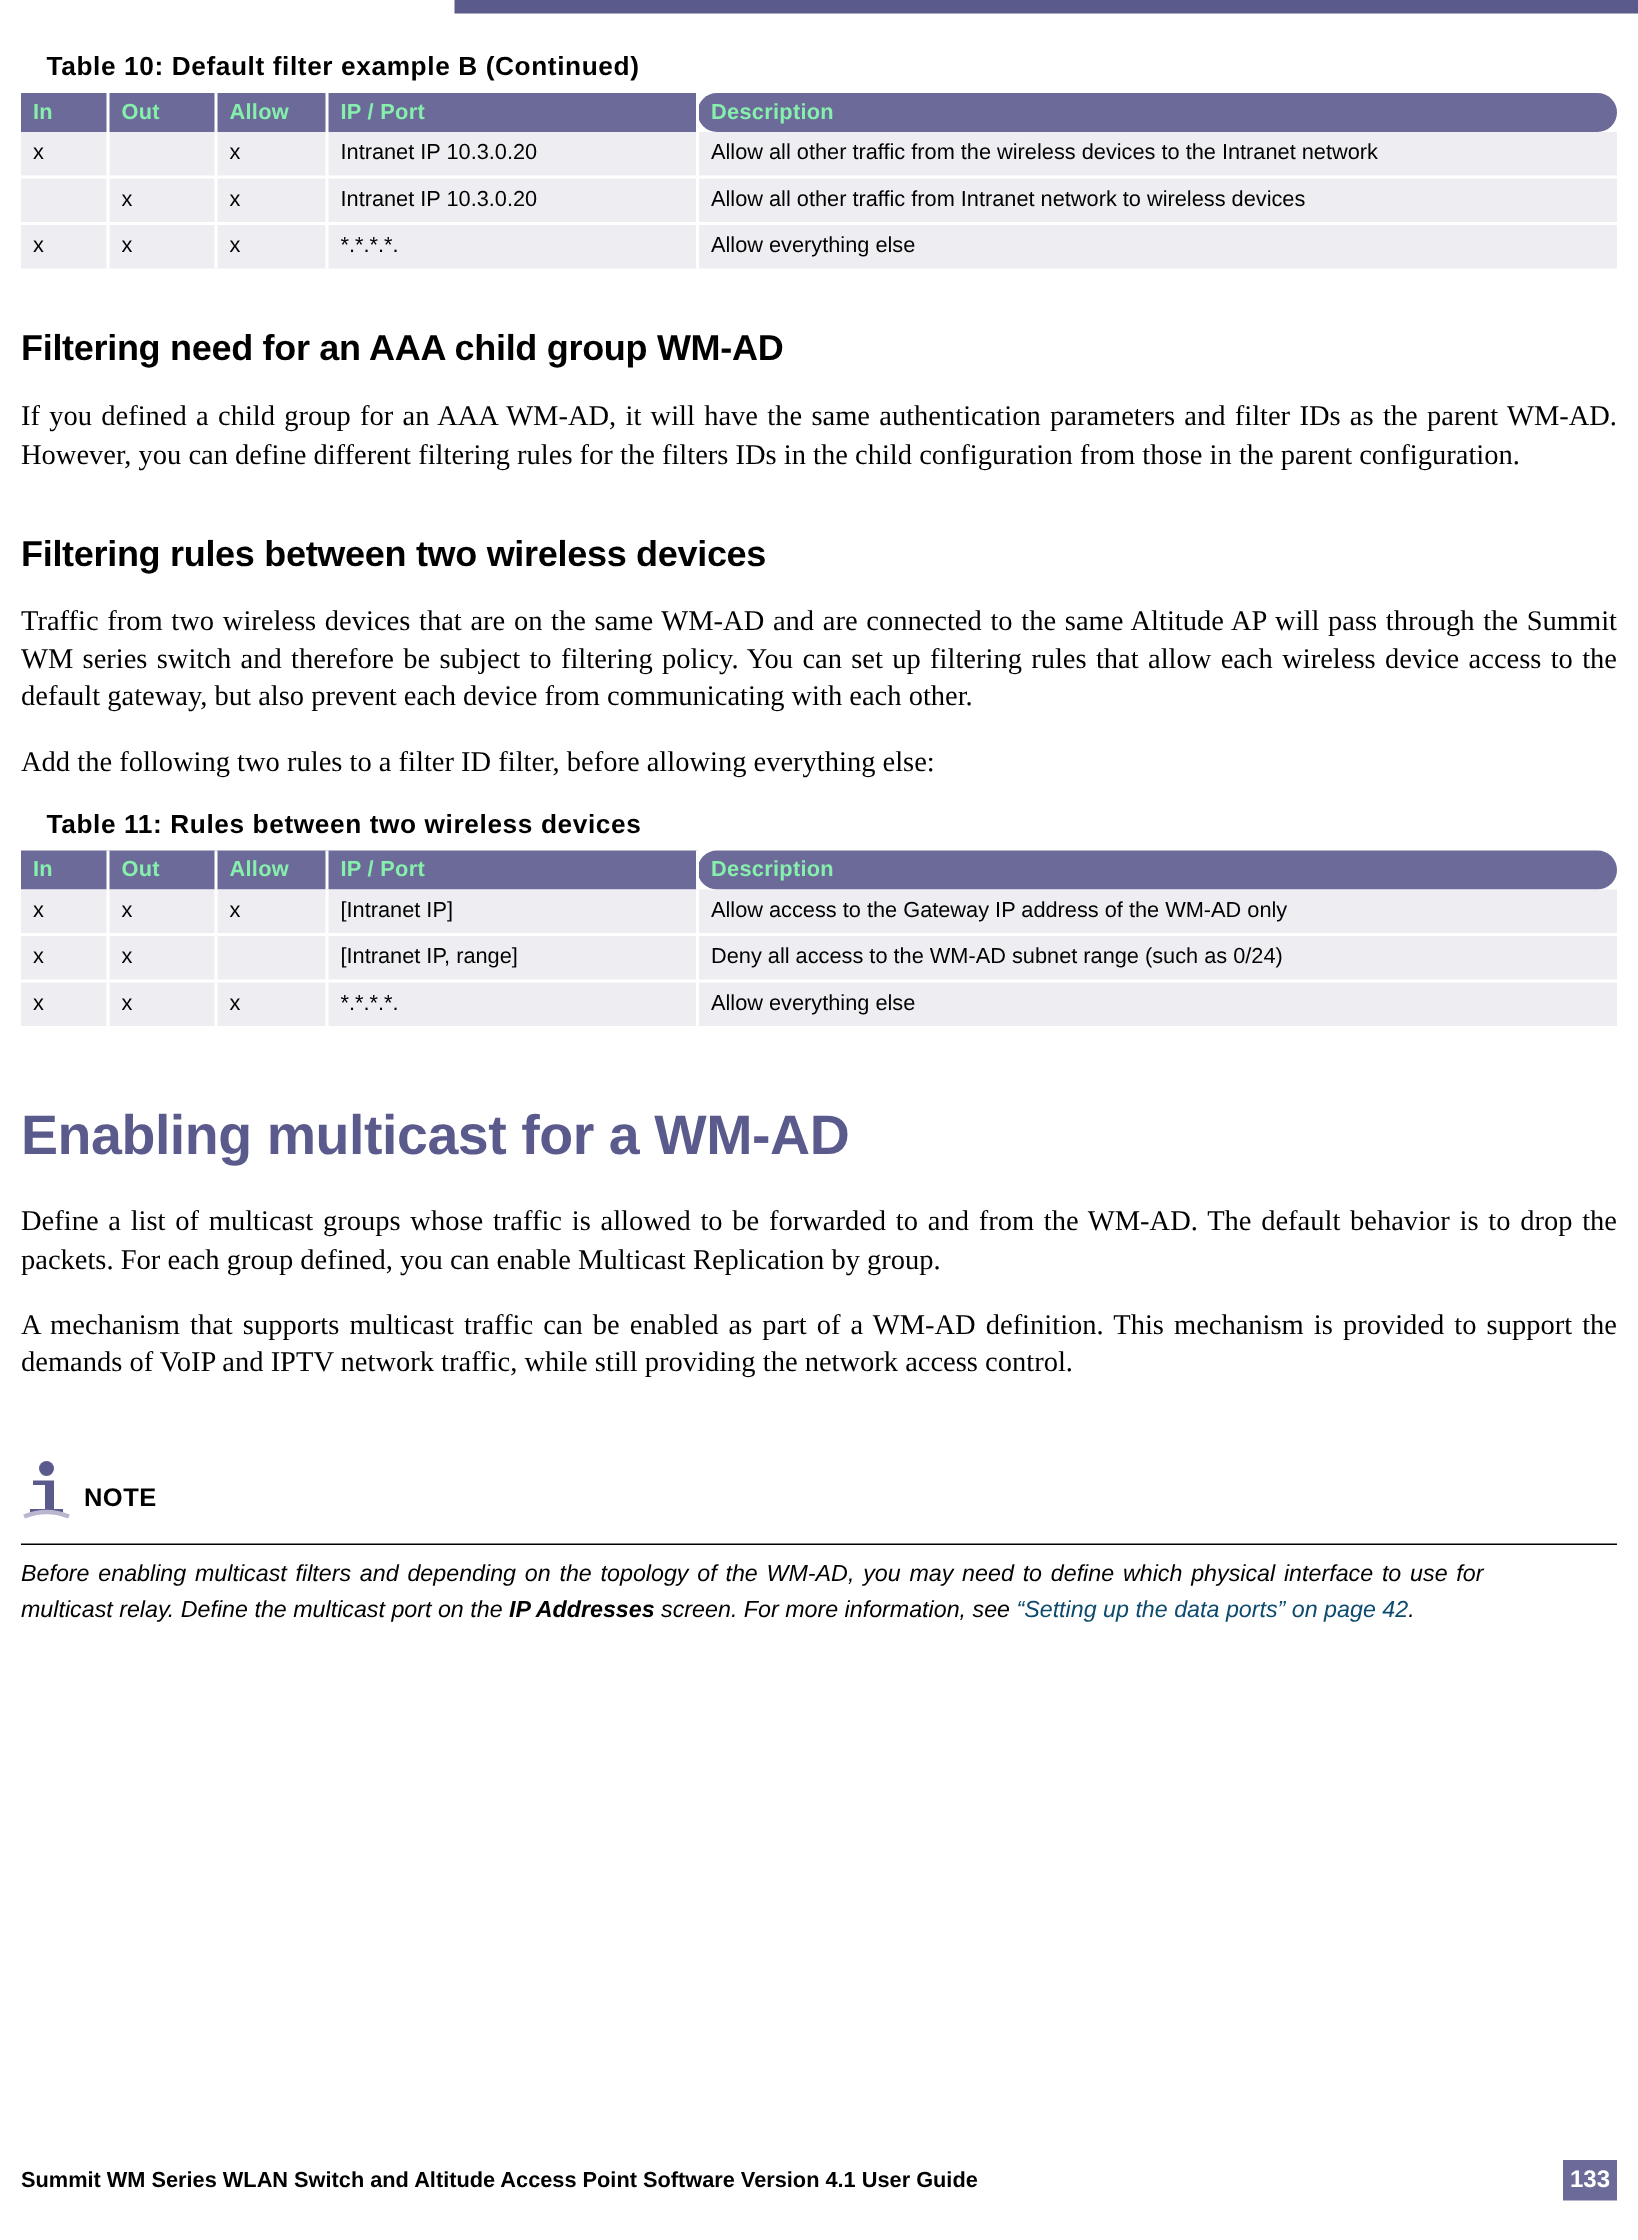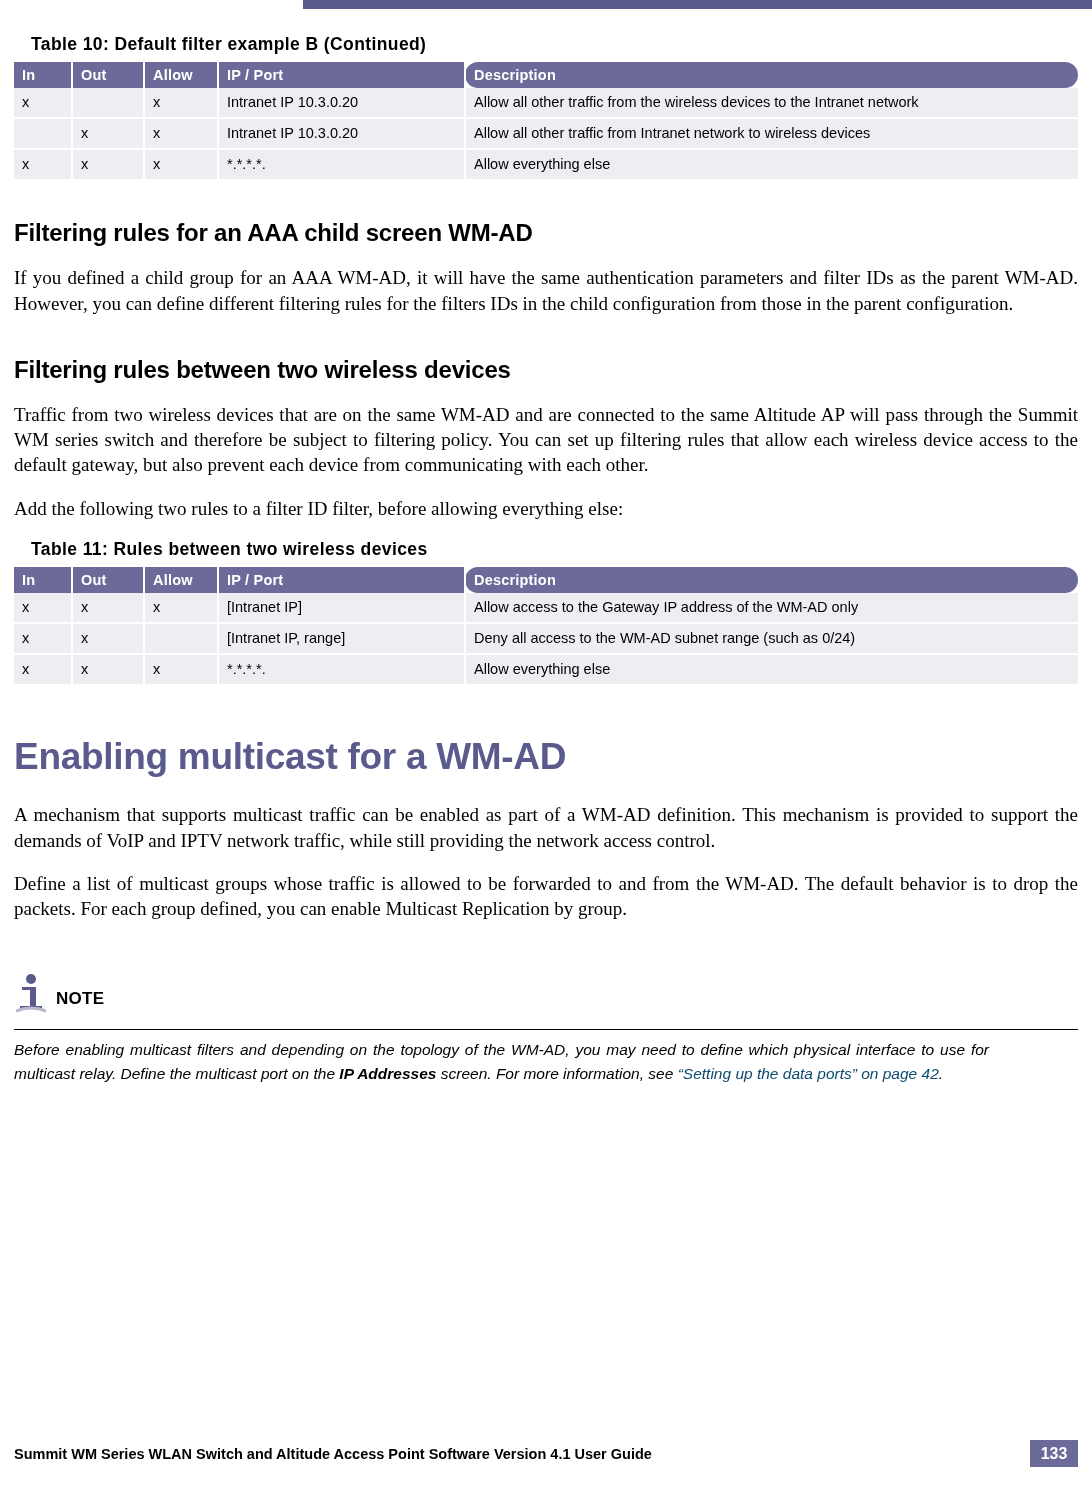--- a/index.html
+++ b/index.html
@@ -35,21 +35,21 @@
 
   table.doc {
     border-collapse:collapse;
     width:100%;
     table-layout:fixed;
     font-family:"Liberation Sans", sans-serif;
     font-size:14.5px;
   }
   table.doc th {
     background:#6b6a99;
-    color:#ffffff;
+    color:#86efac;
     text-align:left;
     font-weight:bold;
     font-size:14.5px;
     padding:5px 8px 5px 8px;
     border-right:2px solid #ffffff;
     letter-spacing:0.2px;
   }
   table.doc th:last-child { border-right:none;border-radius:13px; }
   table.doc td {
     background:#eeedf2;
@@ -123,21 +123,21 @@
     display:flex; align-items:center;
   }
   .footer-text {
     font-family:"Liberation Sans", sans-serif;
     font-weight:bold;
     font-size:14.5px;
     color:#000;
     flex:1 1 auto;
   }
   .footer-page {
-    width:48px; height:27px;
+    width:36px; height:27px;
     background:#6b6a99;
     color:#ffffff;
     font-family:"Liberation Sans", sans-serif;
     font-weight:bold;
     font-size:16px;
     display:flex; align-items:center; justify-content:center;
     flex:0 0 auto;
   }
 </style>
 </head>
@@ -185,21 +185,21 @@
         <tr>
           <td>x</td>
           <td>x</td>
           <td>x</td>
           <td>*.*.*.*.</td>
           <td>Allow everything else</td>
         </tr>
       </tbody>
     </table>
 
-    <h2 class="section">Filtering rules for an AAA child screen WM-AD</h2>
+    <h2 class="section">Filtering need for an AAA child group WM-AD</h2>
     <p class="body">If you defined a child group for an AAA WM-AD, it will have the same authentication parameters and filter IDs as the parent WM-AD. However, you can define different filtering rules for the filters IDs in the child configuration from those in the parent configuration.</p>
 
     <h2 class="section">Filtering rules between two wireless devices</h2>
     <p class="body">Traffic from two wireless devices that are on the same WM-AD and are connected to the same Altitude AP will pass through the Summit WM series switch and therefore be subject to filtering policy. You can set up filtering rules that allow each wireless device access to the default gateway, but also prevent each device from communicating with each other.</p>
     <p class="body">Add the following two rules to a filter ID filter, before allowing everything else:</p>
 
     <div class="table-caption">Table 11:  Rules between two wireless devices</div>
     <table class="doc">
       <colgroup>
         <col class="col-in">
@@ -236,22 +236,22 @@
           <td>x</td>
           <td>x</td>
           <td>x</td>
           <td>*.*.*.*.</td>
           <td>Allow everything else</td>
         </tr>
       </tbody>
     </table>
 
     <h1 class="chapter">Enabling multicast for a WM-AD</h1>
+    <p class="body">Define a list of multicast groups whose traffic is allowed to be forwarded to and from the WM-AD. The default behavior is to drop the packets. For each group defined, you can enable Multicast Replication by group.</p>
     <p class="body">A mechanism that supports multicast traffic can be enabled as part of a WM-AD definition. This mechanism is provided to support the demands of VoIP and IPTV network traffic, while still providing the network access control.</p>
-    <p class="body">Define a list of multicast groups whose traffic is allowed to be forwarded to and from the WM-AD. The default behavior is to drop the packets. For each group defined, you can enable Multicast Replication by group.</p>
 
     <div class="note-wrap">
       <div class="note-head">
         <span class="note-icon">
           <svg width="34" height="40" viewBox="0 0 34 40">
             <path d="M6 36 L28 36 L28 33 L22 33 L22 14 L8 14 L8 17 L16 17 L16 33 L6 33 Z" fill="#5b5a8c"></path>
             <circle cx="17" cy="6" r="5" fill="#5b5a8c"></circle>
             <path d="M2 38 Q17 32 32 38" stroke="#b9b7cf" stroke-width="3" fill="none"></path>
           </svg>
         </span>

